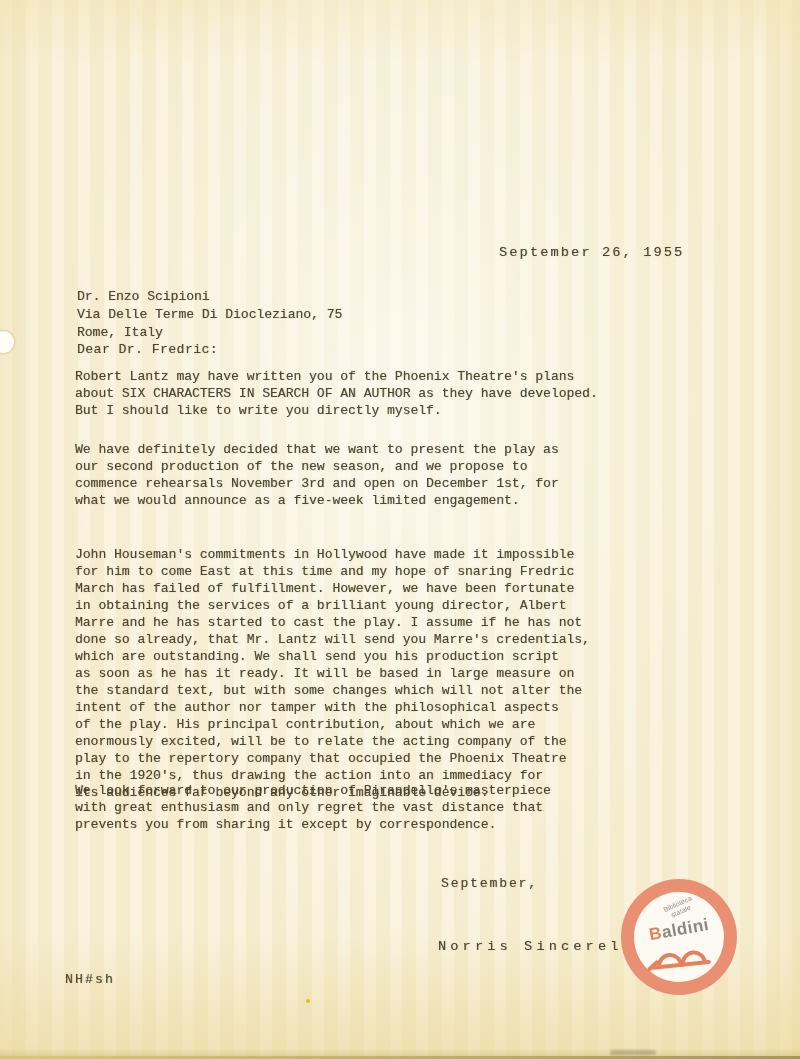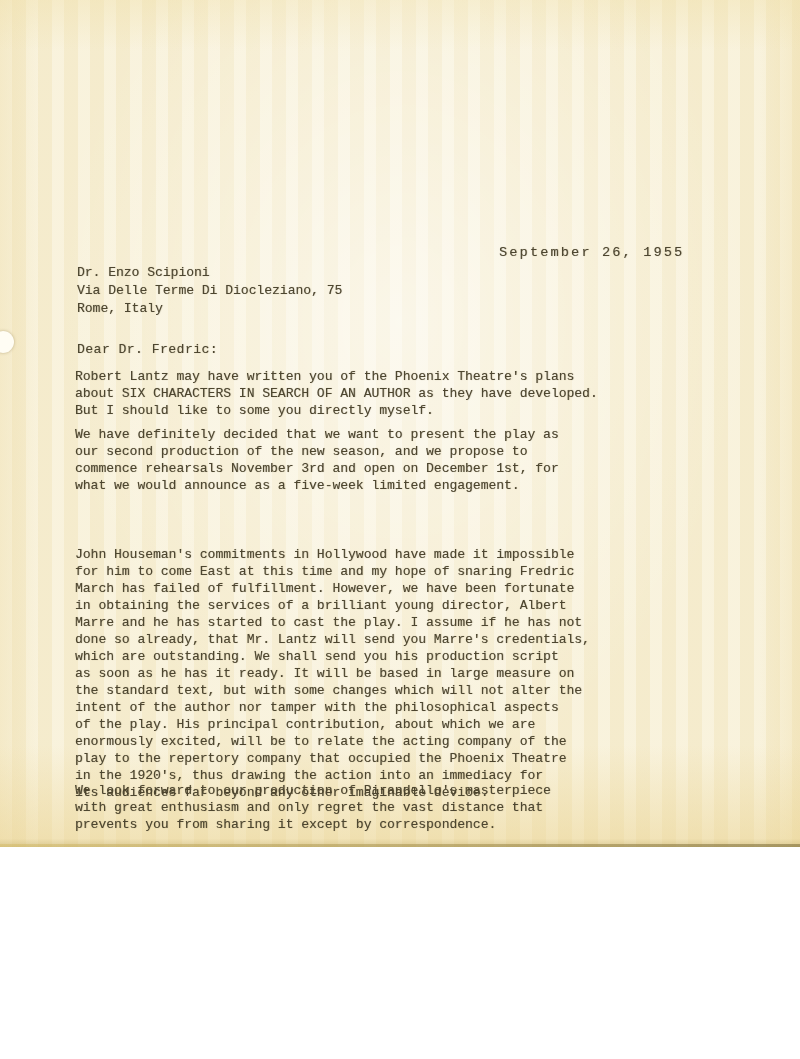--- a/index.html
+++ b/index.html
@@ -2,43 +2,43 @@
 <html><head>
 <meta charset="utf-8">
 <style>
   html,body{margin:0;padding:0;}
   body{
     width:800px;height:1059px;
     font-family:"Liberation Mono","DejaVu Sans Mono",monospace;
     overflow:hidden;
   }
   .paper{
-    position:relative;width:800px;height:847px;
+    position:relative;width:800px;height:1059px;
     background:
       radial-gradient(ellipse at 50% 38%, rgba(255,255,255,0.55) 0%, rgba(255,255,255,0) 62%),
       linear-gradient(180deg, rgba(240,224,170,0.40) 0%, rgba(255,255,255,0) 6%, rgba(255,255,255,0) 88%, rgba(233,209,140,0.45) 99%, rgba(196,172,96,0.55) 100%),
       linear-gradient(90deg, rgba(236,217,160,0.35) 0%, rgba(255,255,255,0) 5%, rgba(255,255,255,0) 95%, rgba(238,220,165,0.40) 100%),
       repeating-linear-gradient(90deg, rgba(255,255,255,0.22) 0px, rgba(255,255,255,0.22) 12px, rgba(226,205,150,0.10) 12px, rgba(226,205,150,0.10) 26px),
       #f7efd3;
     overflow:hidden;
   }
   .ink{
     color:#4d4630;
     text-shadow:0.4px 0.4px 0.8px rgba(70,60,30,0.45);
     white-space:pre-wrap;
     font-size:13px;
     line-height:17px;
   }
   .abs{position:absolute;}
   .date{left:499px;top:244px;letter-spacing:2.2px;font-size:13.5px;}
-  .recipient{left:77px;top:264px;line-height:18px;}
+  .recipient{left:77px;top:288px;line-height:18px;}
   .salutation{left:77px;top:341px;letter-spacing:0.5px;}
   .para{left:75px;width:660px;}
   .p1{top:368px;}
-  .p2{top:426px;}
+  .p2{top:441px;}
   .p3{top:526px;margin-top:20px;}
   .p4{top:782px;}
   .closing{left:441px;top:875px;letter-spacing:1.9px;}
   .signature{left:438px;top:938px;letter-spacing:4.2px;font-size:13.5px;}
   .typist-ref{left:65px;top:971px;letter-spacing:2.2px;}
   .cc{left:71px;top:987px;letter-spacing:2.0px;line-height:16px;}
   
   .stamp{
     position:absolute;left:621px;top:879px;width:116px;height:116px;
     border-radius:50%;
@@ -99,21 +99,21 @@
   <div class="abs ink date">September 26, 1955</div>
 
   <div class="abs ink recipient">Dr. Enzo Scipioni
 Via Delle Terme Di Diocleziano, 75
 Rome, Italy</div>
 
   <div class="abs ink salutation">Dear Dr. Fredric:</div>
 
   <div class="abs ink para p1">Robert Lantz may have written you of the Phoenix Theatre's plans
 about SIX CHARACTERS IN SEARCH OF AN AUTHOR as they have developed.
-But I should like to some you directly myself.</div>
+But I should like to write you directly myself.</div>
   <div class="abs ink para p2">We have definitely decided that we want to present the play as
 our second production of the new season, and we propose to
 commence rehearsals November 3rd and open on December 1st, for
 what we would announce as a five-week limited engagement.</div>
   <div class="abs ink para p3">John Houseman's commitments in Hollywood have made it impossible
 for him to come East at this time and my hope of snaring Fredric
 March has failed of fulfillment. However, we have been fortunate
 in obtaining the services of a brilliant young director, Albert
 Marre and he has started to cast the play. I assume if he has not
 done so already, that Mr. Lantz will send you Marre's credentials,

